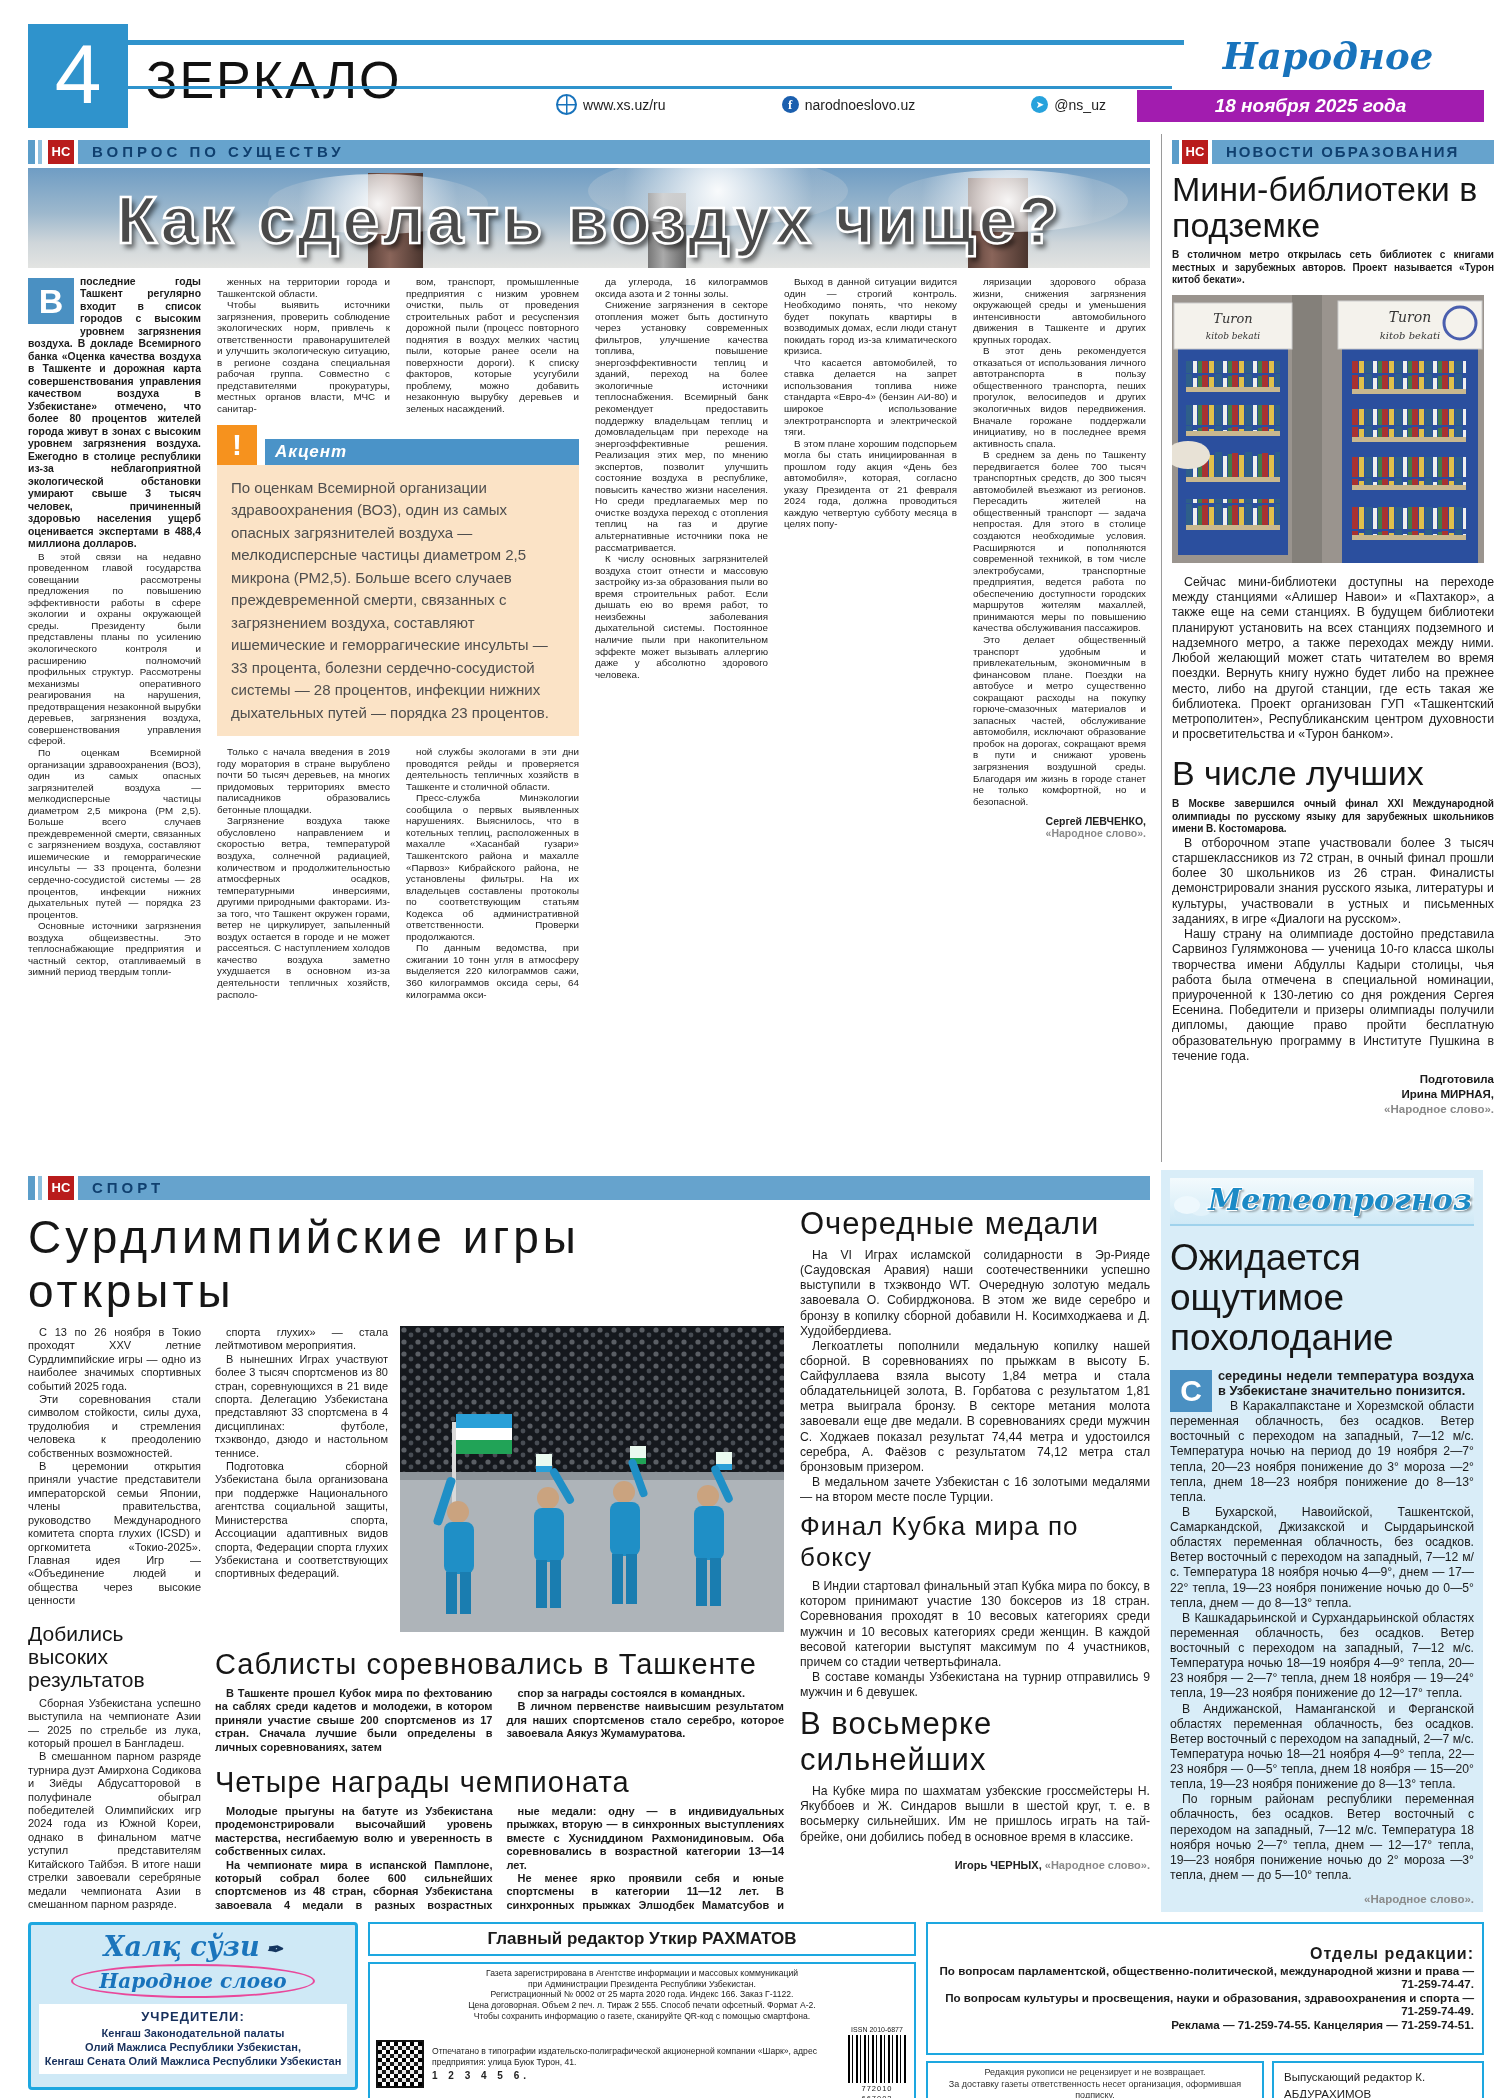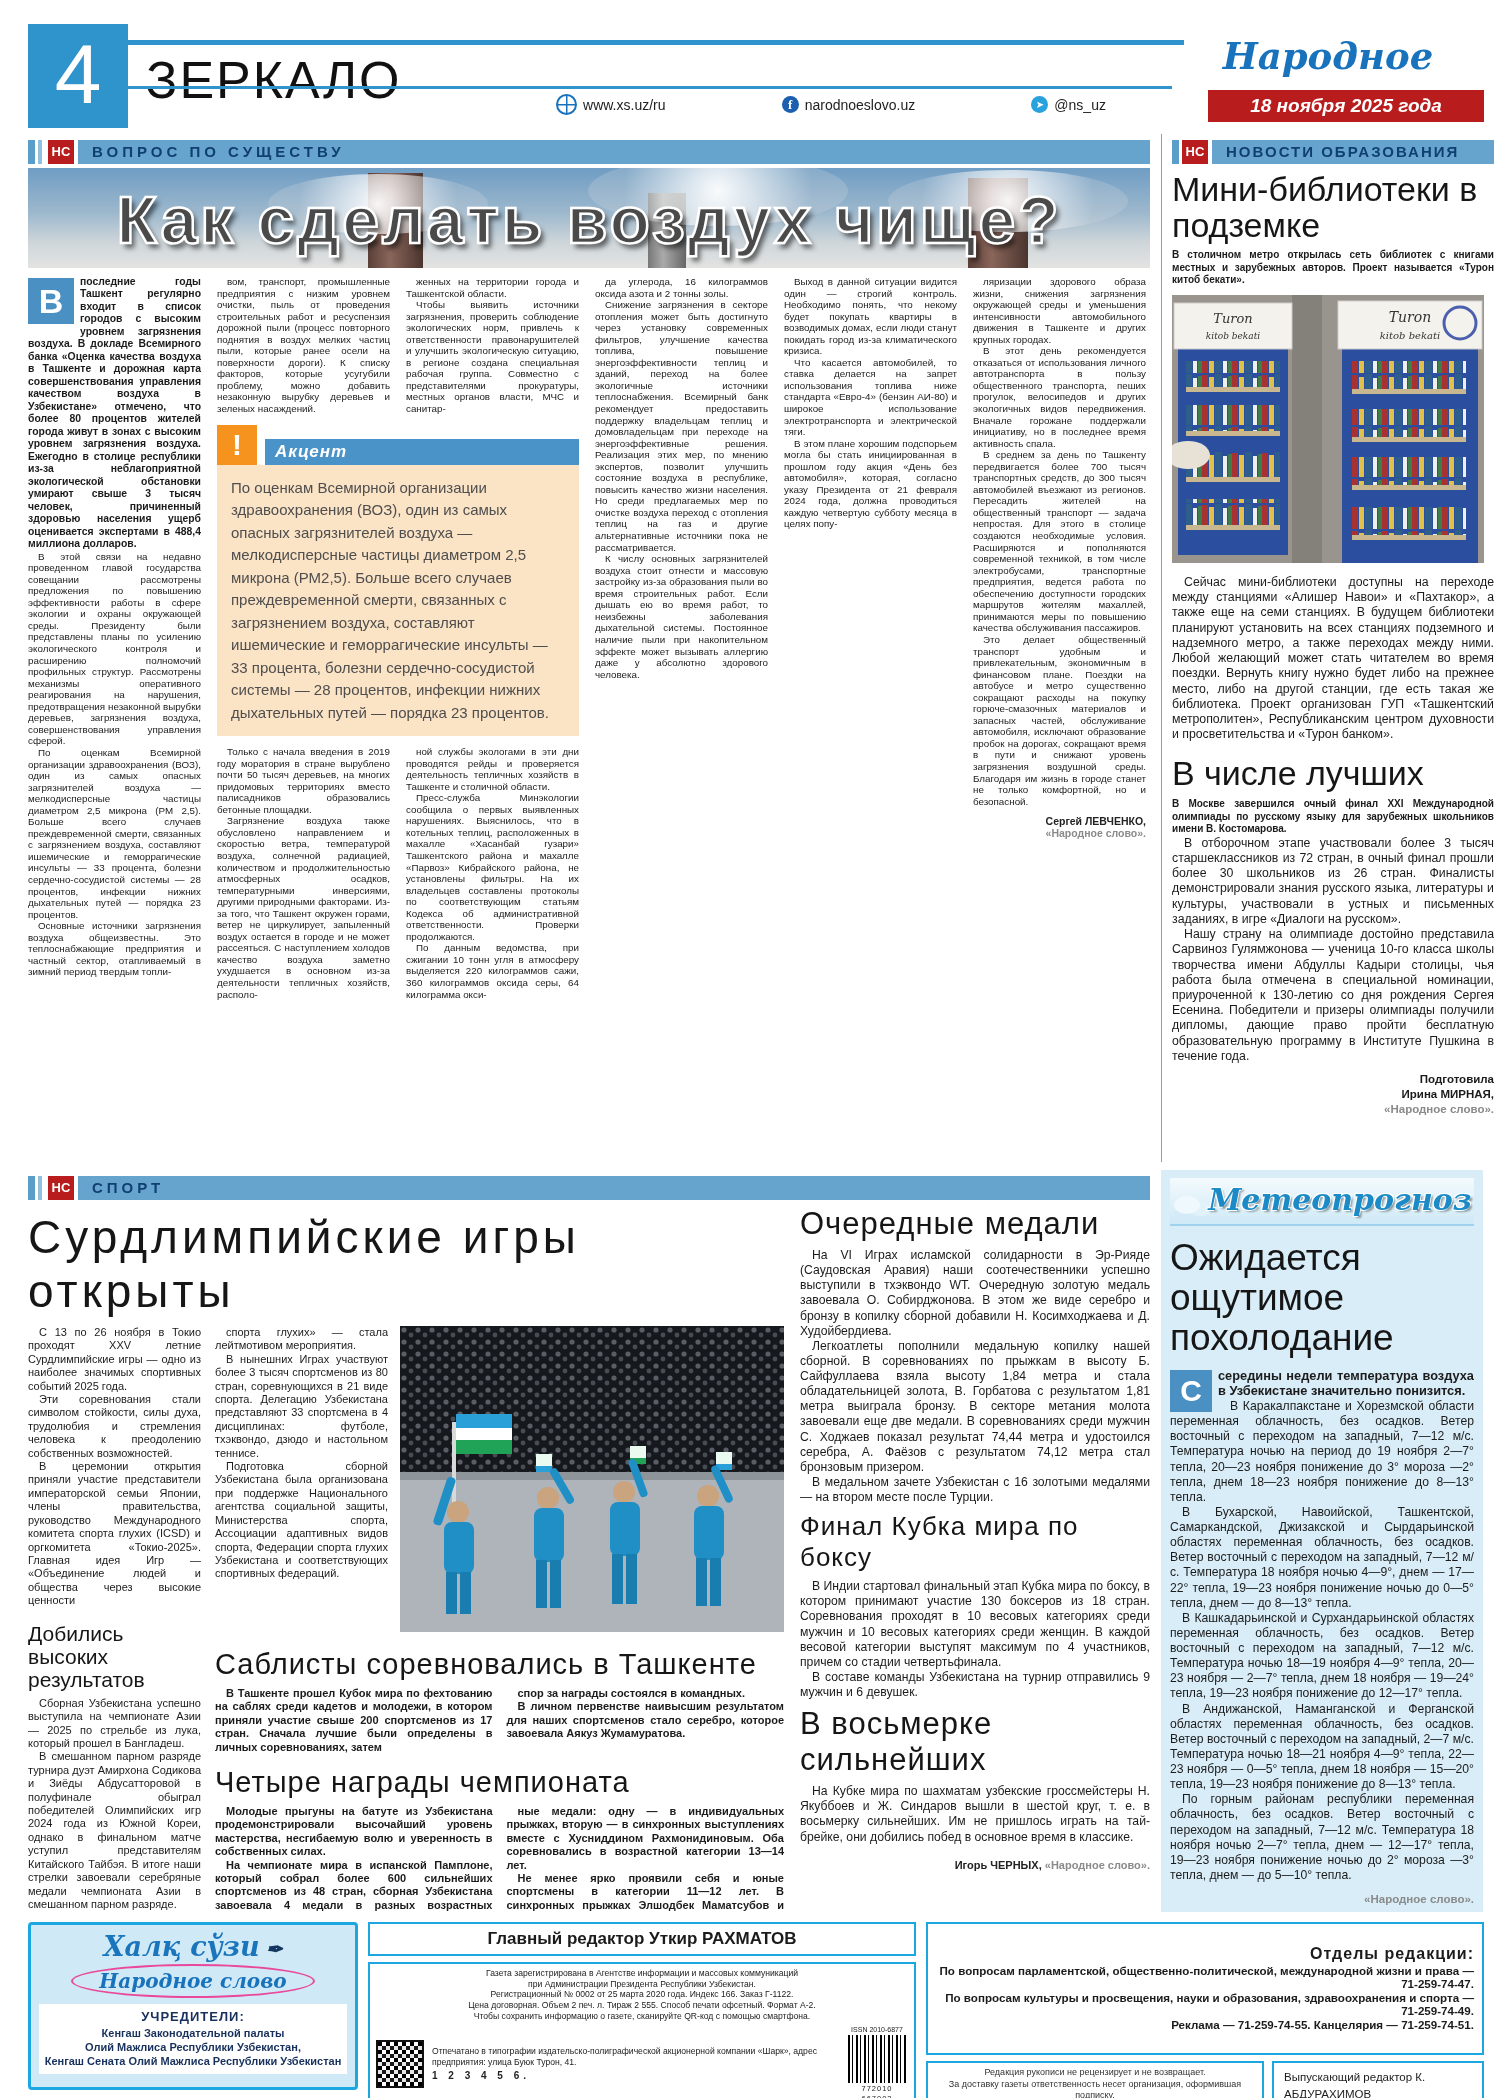--- a/index.html
+++ b/index.html
@@ -4,21 +4,21 @@
 <style>
   html,body{margin:0;padding:0;background:#fff;}
   body{width:1512px;height:2098px;overflow:hidden;font-family:"Liberation Sans",sans-serif;color:#1b1b1b;position:relative;}
   .page{padding:0 28px;}
   
   .hdr{position:relative;height:112px;margin-top:16px;}
   .hdr-num{position:absolute;left:0;top:8px;width:100px;height:104px;background:#2f93cc;color:#fff;font-size:84px;font-weight:normal;text-align:center;line-height:100px;}
   .hdr-topline{position:absolute;left:100px;top:24px;right:300px;height:5px;background:#2f93cc;}
   .hdr-section{position:absolute;left:118px;top:34px;font-size:52px;letter-spacing:2px;color:#111;}
   .masthead{position:absolute;right:0;top:18px;width:312px;text-align:center;font-family:"DejaVu Serif",serif;font-style:italic;font-weight:bold;font-size:37px;color:#1873bc;}
-  .datebar{position:absolute;right:0;top:74px;width:276px;height:32px;background:#b91c1c;color:#fff;font-weight:bold;font-style:italic;font-size:19px;text-align:center;line-height:32px;}
+  .datebar{position:absolute;right:0;top:74px;width:347px;height:32px;background:#a21caf;color:#fff;font-weight:bold;font-style:italic;font-size:19px;text-align:center;line-height:32px;}
   .hdr-rule{position:absolute;left:100px;right:312px;top:70px;border-top:3px solid #2f93cc;}
   .contact-row{position:absolute;left:470px;right:320px;top:78px;display:flex;justify-content:space-around;align-items:center;font-size:14px;color:#222;}
   .contact-item{display:flex;align-items:center;gap:6px;}
   .cicon{width:17px;height:17px;border-radius:50%;display:inline-block;}
   .globe{border:2px solid #1873bc;position:relative;background:
     linear-gradient(#1873bc,#1873bc) center/100% 1.5px no-repeat,
     linear-gradient(90deg,#1873bc,#1873bc) center/1.5px 100% no-repeat;}
   .fb{background:#1b5fae;color:#fff;font-weight:bold;font-size:13px;text-align:center;line-height:17px;font-family:"Liberation Serif",serif;}
   .tg{background:#27a2dc;color:#fff;font-size:10px;text-align:center;line-height:17px;}
   
@@ -176,25 +176,25 @@
           </div>
           <div>
               <p>В этой связи на недавно проведенном главой государства совещании рассмотрены предложения по повышению эффективности работы в сфере экологии и охраны окружающей среды. Президенту были представлены планы по усилению экологического контроля и расширению полномочий профильных структур. Рассмотрены механизмы оперативного реагирования на нарушения, предотвращения незаконной вырубки деревьев, загрязнения воздуха, совершенствования управления сферой.</p>
               <p>По оценкам Всемирной организации здравоохранения (ВОЗ), один из самых опасных загрязнителей воздуха — мелкодисперсные частицы диаметром 2,5 микрона (РМ 2,5). Больше всего случаев преждевременной смерти, связанных с загрязнением воздуха, составляют ишемические и геморрагические инсульты — 33 процента, болезни сердечно-сосудистой системы — 28 процентов, инфекции нижних дыхательных путей — порядка 23 процентов.</p>
               <p>Основные источники загрязнения воздуха общеизвестны. Это теплоснабжающие предприятия и частный сектор, отапливаемый в зимний период твердым топли-</p>
             </div>
         </div>
         <div class="amid">
           <div class="amid-row">
             <div>
-                <p>вом, транспорт, промышленные предприятия с низким уровнем очистки, пыль от проведения строительных работ и ресуспензия дорожной пыли (процесс повторного поднятия в воздух мелких частиц пыли, которые ранее осели на поверхности дороги). К списку факторов, которые усугубили проблему, можно добавить незаконную вырубку деревьев и зеленых насаждений.</p>
-              </div>
-            <div>
                 <p>женных на территории города и Ташкентской области.</p>
                 <p>Чтобы выявить источники загрязнения, проверить соблюдение экологических норм, привлечь к ответственности правонарушителей и улучшить экологическую ситуацию, в регионе создана специальная рабочая группа. Совместно с представителями прокуратуры, местных органов власти, МЧС и санитар-</p>
+              </div>
+            <div>
+                <p>вом, транспорт, промышленные предприятия с низким уровнем очистки, пыль от проведения строительных работ и ресуспензия дорожной пыли (процесс повторного поднятия в воздух мелких частиц пыли, которые ранее осели на поверхности дороги). К списку факторов, которые усугубили проблему, можно добавить незаконную вырубку деревьев и зеленых насаждений.</p>
               </div>
           </div>
           <div class="accent">
             <div class="accent-bar">
               <span class="accent-excl">!</span>
               <span class="accent-label">Акцент</span>
             </div>
             <div class="accent-body">По оценкам Всемирной организации здравоохранения (ВОЗ), один из самых опасных загрязнителей воздуха — мелкодисперсные частицы диаметром 2,5 микрона (РМ2,5). Больше всего случаев преждевременной смерти, связанных с загрязнением воздуха, составляют ишемические и геморрагические инсульты — 33 процента, болезни сердечно-сосудистой системы — 28 процентов, инфекции нижних дыхательных путей — порядка 23 процентов.</div>
           </div>
           <div class="amid-row">

